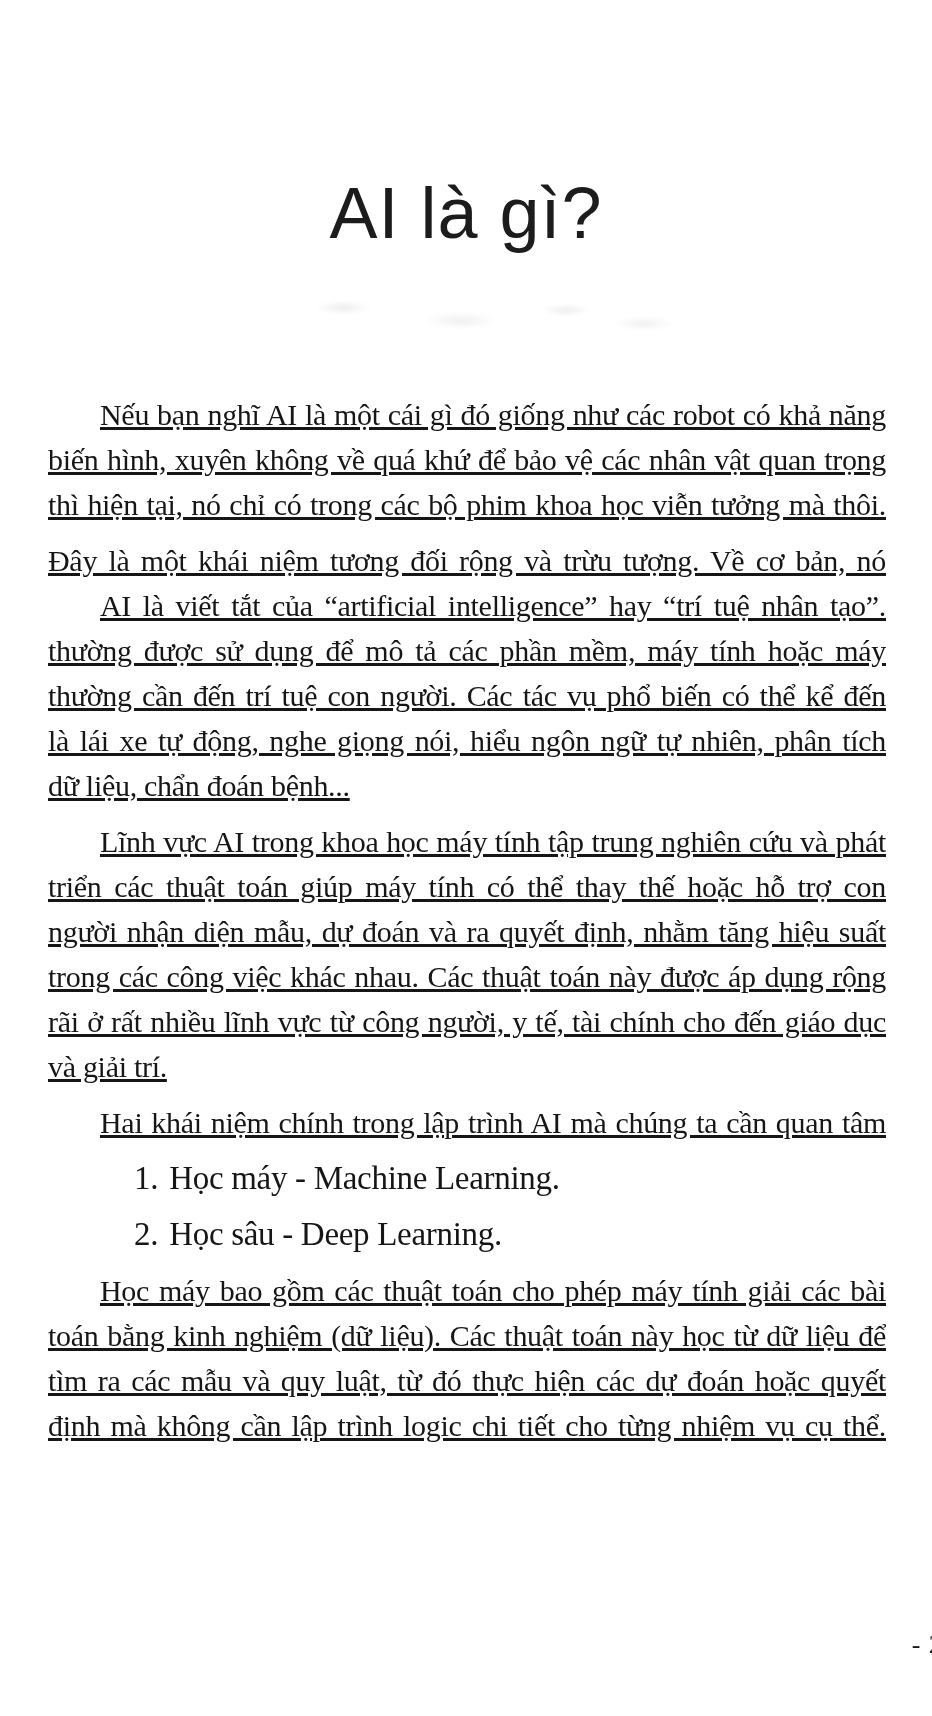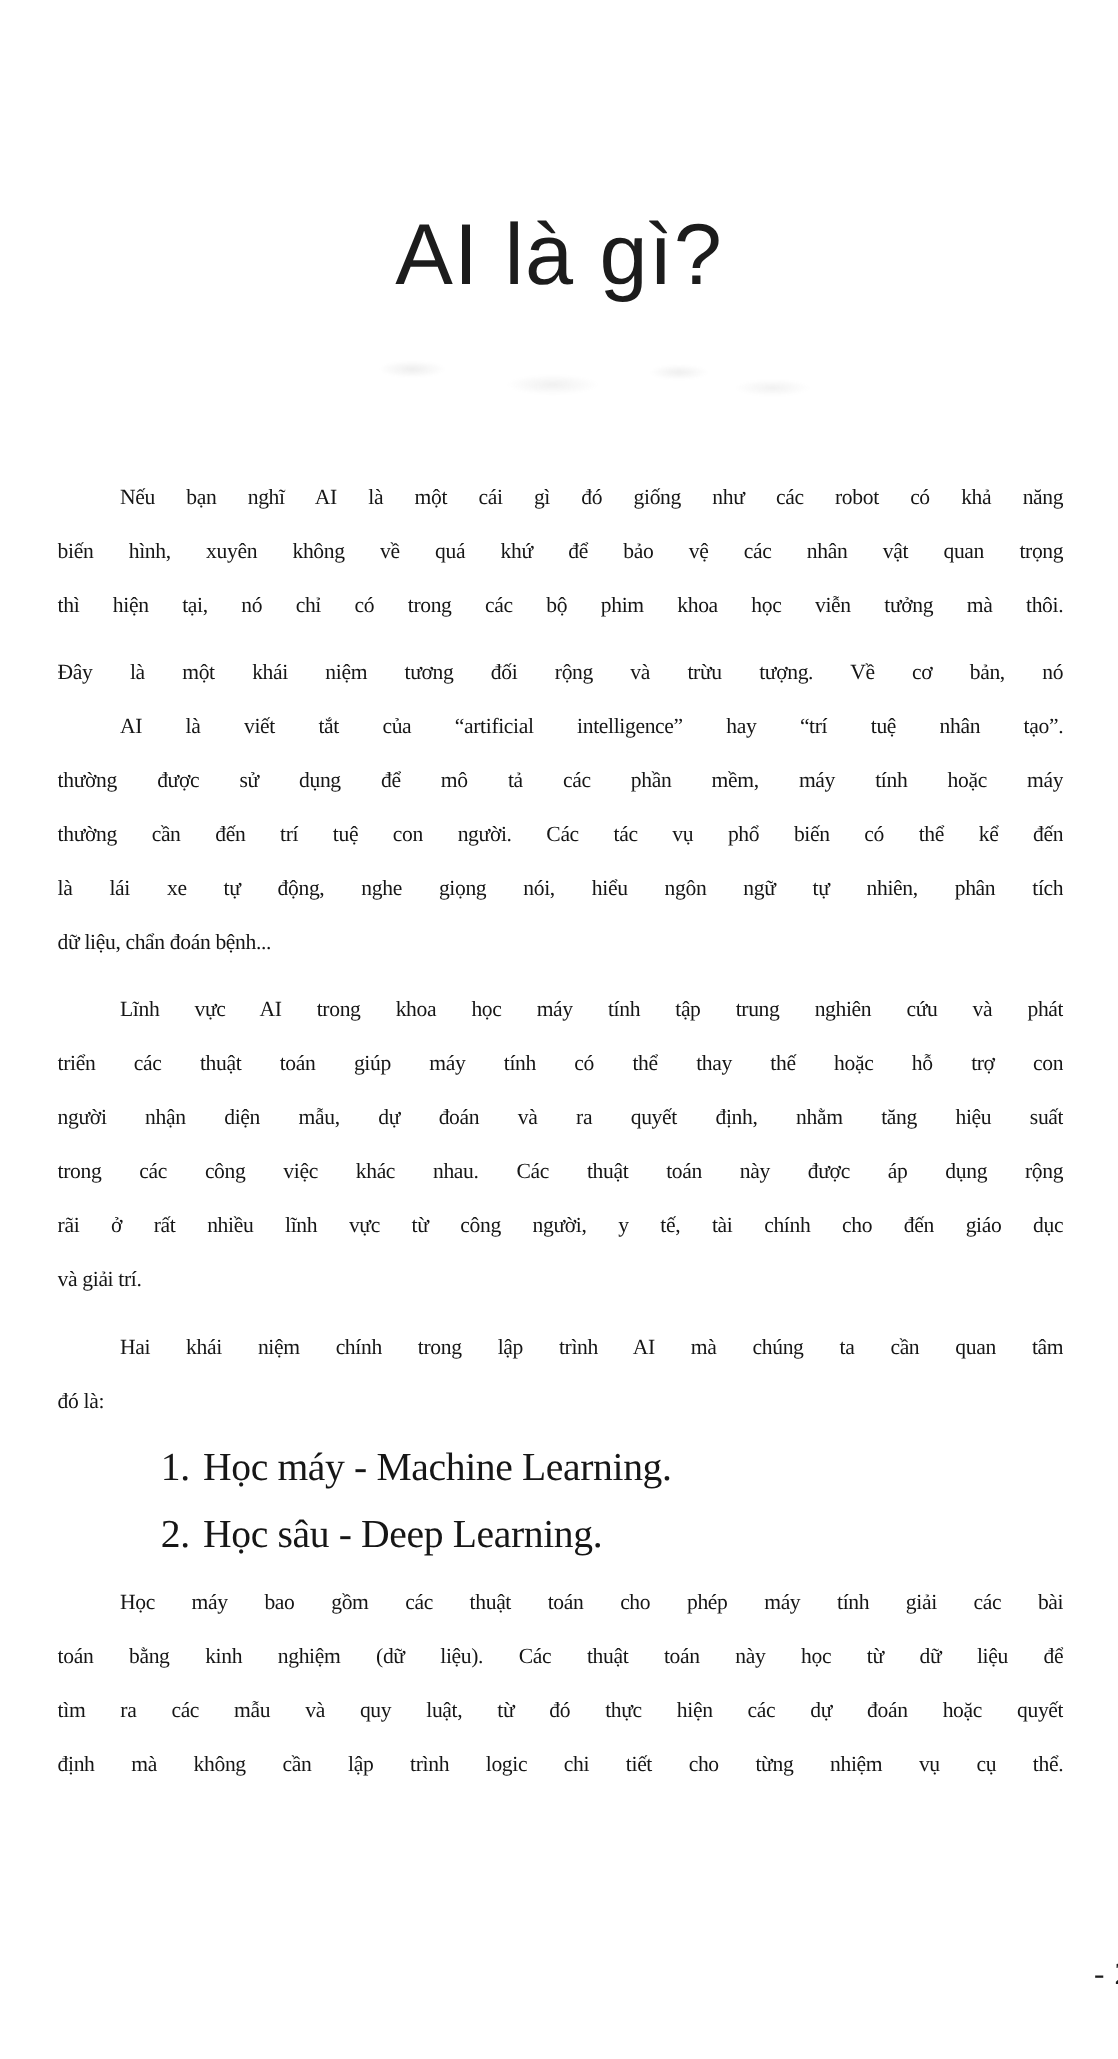--- a/index.html
+++ b/index.html
@@ -45,28 +45,29 @@
     filter: blur(1px);
   }
   .content {
     position: absolute;
     top: 392px;
     left: 48px;
     right: 46px;
   }
   .para { margin: 0 0 11px 0; }
   .line {
-    font-size: 18px;
+    font-size: 30px;
     letter-spacing: -0.3px;
     line-height: 45px;
     height: 45px;
     white-space: nowrap;
     text-align: justify;
     text-align-last: justify;
     overflow: hidden;
+    text-decoration: underline;
   }
   .line.flush { text-align-last: left; }
   .para .line.indent { text-indent: 52px; }
   .numbered-list { margin: 0 0 11px 0; }
   .list-item {
     padding-left: 86px;
     font-size: 33px;
     letter-spacing: -0.3px;
     line-height: 45px;
     height: 45px;
@@ -109,21 +110,20 @@
       <div class="para">
         <div class="line indent">Lĩnh vực AI trong khoa học máy tính tập trung nghiên cứu và phát</div>
         <div class="line">triển các thuật toán giúp máy tính có thể thay thế hoặc hỗ trợ con</div>
         <div class="line">người nhận diện mẫu, dự đoán và ra quyết định, nhằm tăng hiệu suất</div>
         <div class="line">trong các công việc khác nhau. Các thuật toán này được áp dụng rộng</div>
         <div class="line">rãi ở rất nhiều lĩnh vực từ công người, y tế, tài chính cho đến giáo dục</div>
         <div class="line flush">và giải trí.</div>
       </div>
       <div class="para">
         <div class="line indent">Hai khái niệm chính trong lập trình AI mà chúng ta cần quan tâm</div>
-        <div class="line flush">đó là:</div>
       </div>
       <div class="numbered-list">
         <div class="list-item"><span class="num">1.</span><span>Học máy - Machine Learning.</span></div>
         <div class="list-item"><span class="num">2.</span><span>Học sâu - Deep Learning.</span></div>
       </div>
       <div class="para">
         <div class="line indent">Học máy bao gồm các thuật toán cho phép máy tính giải các bài</div>
         <div class="line">toán bằng kinh nghiệm (dữ liệu). Các thuật toán này học từ dữ liệu để</div>
         <div class="line">tìm ra các mẫu và quy luật, từ đó thực hiện các dự đoán hoặc quyết</div>
         <div class="line">định mà không cần lập trình logic chi tiết cho từng nhiệm vụ cụ thể.</div>

